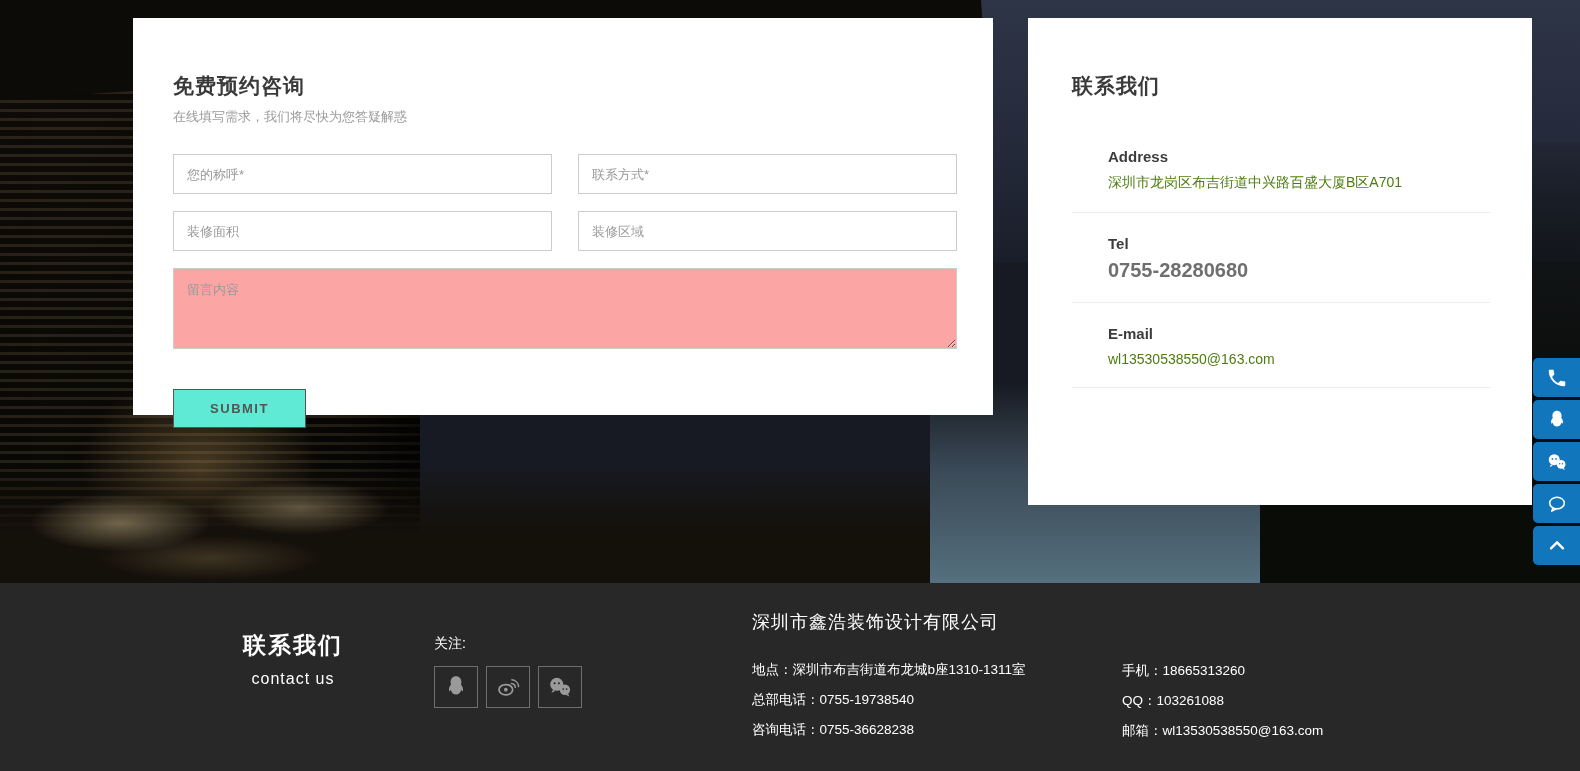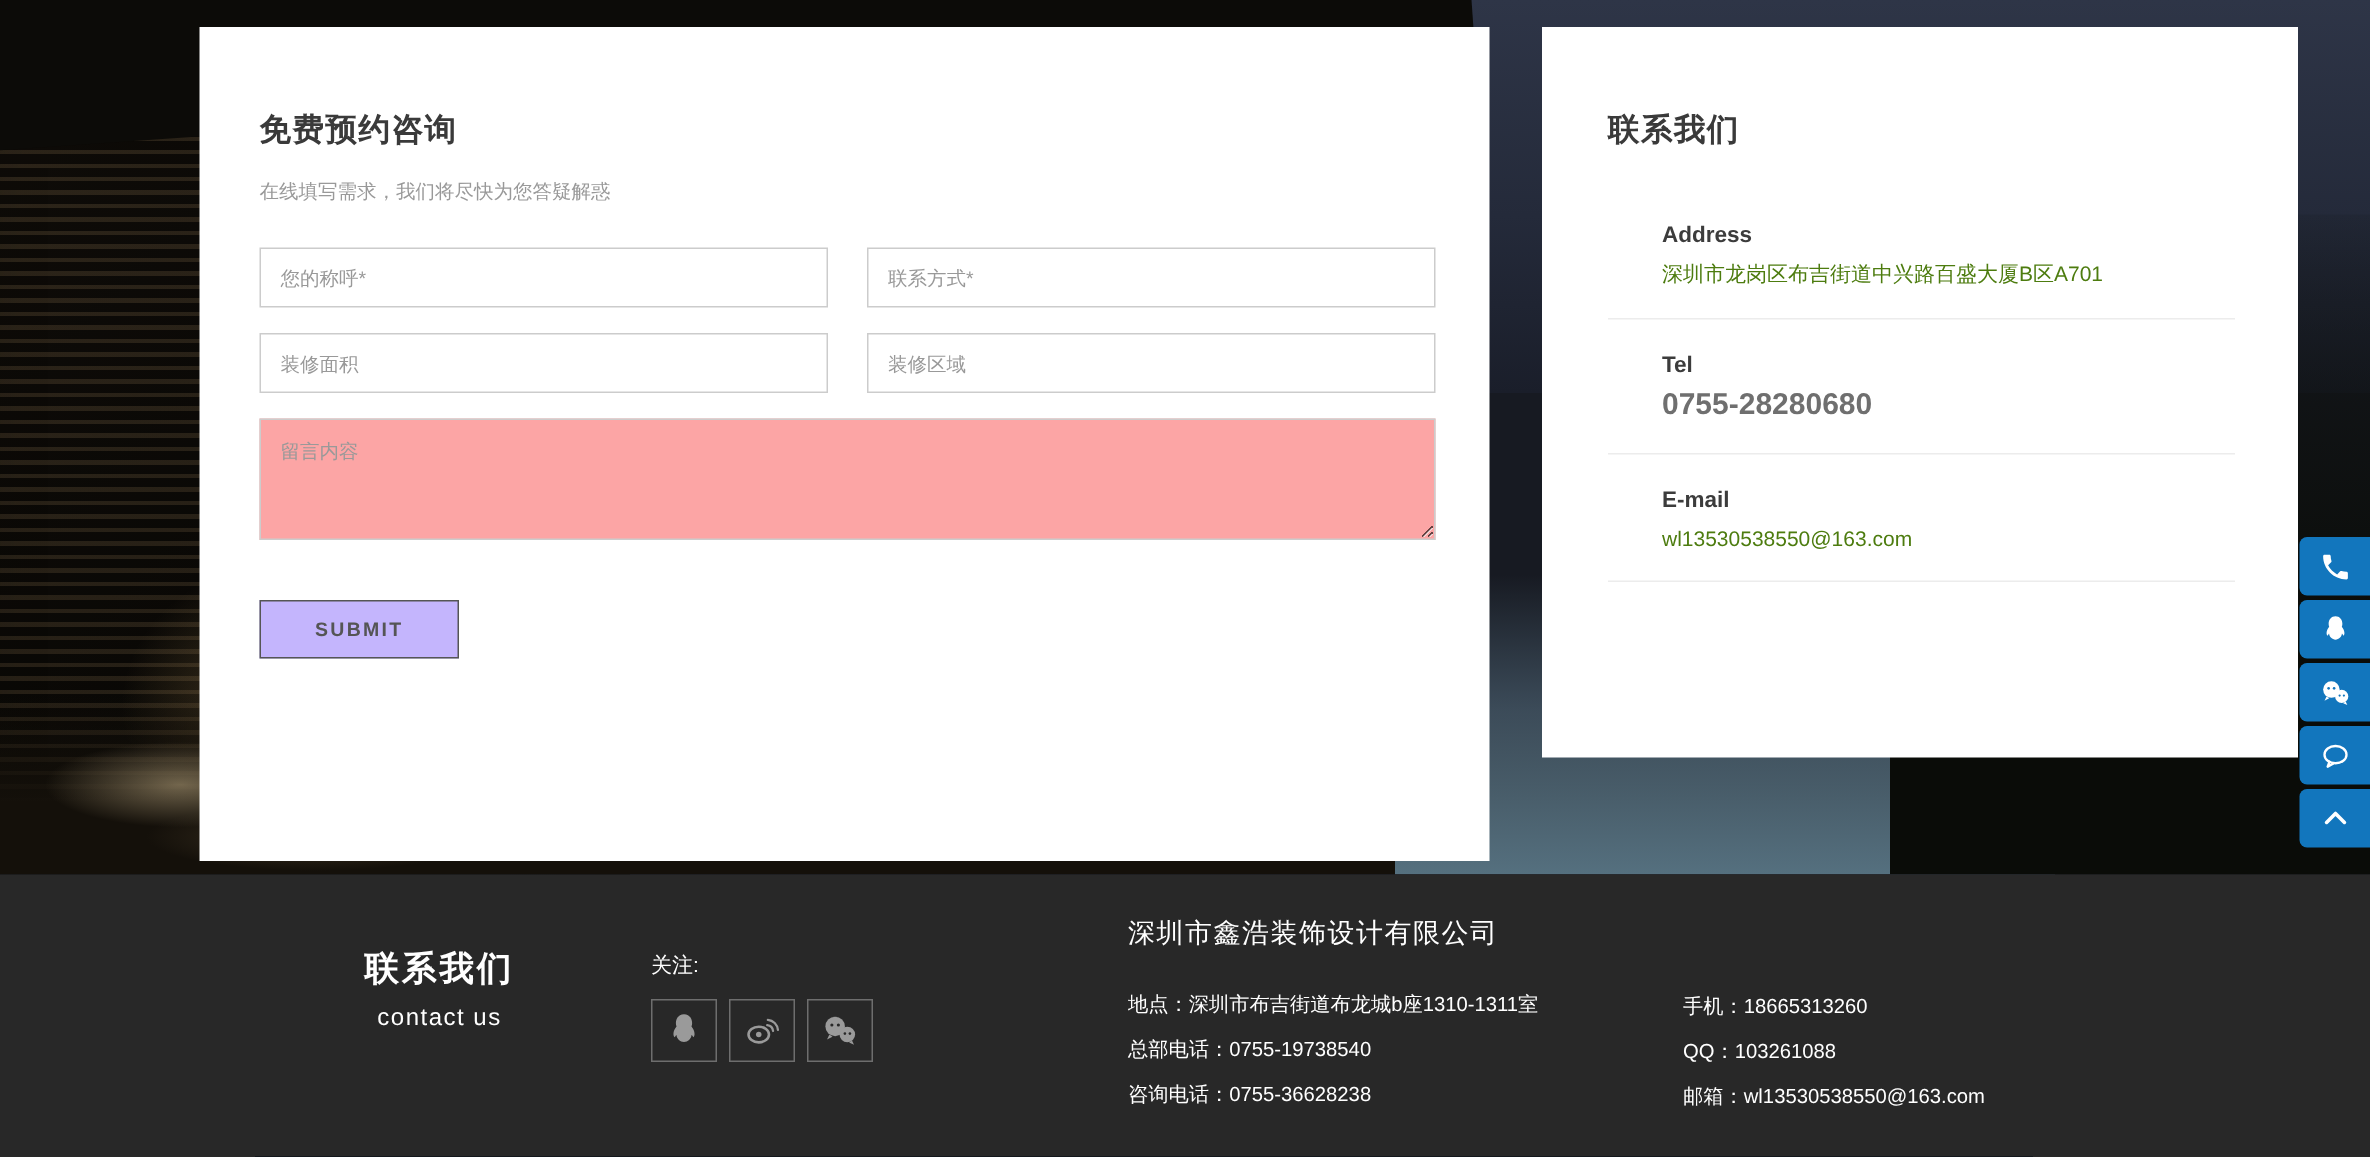--- a/index.html
+++ b/index.html
@@ -30,42 +30,42 @@
     background:
       radial-gradient(ellipse 120px 38px at 120px 60px, rgba(190,170,130,.55), transparent 75%),
       radial-gradient(ellipse 120px 36px at 300px 45px, rgba(170,150,112,.5), transparent 75%),
       radial-gradient(ellipse 150px 30px at 210px 95px, rgba(90,75,52,.6), transparent 75%); }
   .photo .pool { position:absolute; left:930px; bottom:0; width:440px; height:200px;
     background:linear-gradient(180deg, rgba(60,76,92,0) 0%, rgba(72,92,108,.75) 45%, #55707f 100%); }
   .photo .trees { position:absolute; right:0; bottom:0; width:320px; height:440px;
     background:linear-gradient(180deg, rgba(10,12,8,.1), #0a0c08 65%); }
   
   .card { position:absolute; top:18px; background:#ffffff; }
-  .card-form { left:133px; width:860px; height:556px; padding:36px 36px 0 40px; }
+  .card-form { left:133px; width:860px; height:397px; padding:36px 36px 0 40px; }
   .card-contact { left:1028px; width:504px; height:487px; padding:0 42px 0 44px; }
   .card h1 { margin-top:18px; font-size:21px; font-weight:bold; color:#3a3a3a; letter-spacing:1px; }
   .card-contact h1 { margin-top:54px; }
-  .form-sub { margin-top:19px; font-size:13px; color:#999; }
+  .form-sub { margin-top:8px; font-size:13px; color:#999; }
   .form-row { display:flex; gap:26px; }
   .form-row.first { margin-top:28px; }
   .form-row.second { margin-top:17px; }
   .t-input {
     flex:1; height:40px; border:1px solid #ccc; background:#fff;
     padding:0 13px; font-size:13px; color:#555; outline:none;
     font-family:"Liberation Sans","DejaVu Sans",sans-serif;
   }
   .t-area {
     display:block; width:100%; height:81px; margin-top:17px;
     border:1px solid #ccc; background:#fca5a5; padding:12px 13px;
     font-size:13px; color:#555; outline:none; resize:both;
     font-family:"Liberation Sans","DejaVu Sans",sans-serif;
   }
   ::placeholder { color:#999; opacity:1; }
   .submit-btn {
-    margin-top:40px; width:133px; height:39px; background:#c4b5fd;
+    margin-top:40px; width:133px; height:39px; background:#5eead4;
     border:1px solid #555; color:#555; font-size:13px; font-weight:bold;
     letter-spacing:1.5px; cursor:pointer;
     font-family:"Liberation Sans","DejaVu Sans",sans-serif;
   }
   
   .contact-list { margin-top:26px; }
   .c-item { padding:22px 0 20px 36px; border-bottom:1px solid #ececec; }
   .c-label { font-size:15px; font-weight:bold; color:#3c3c3c; }
   .c-value { margin-top:9px; font-size:14px; color:#4d7c0f; }
   .c-item.tel .c-value { font-size:20px; font-weight:bold; color:#6f6f6f; margin-top:7px; }

